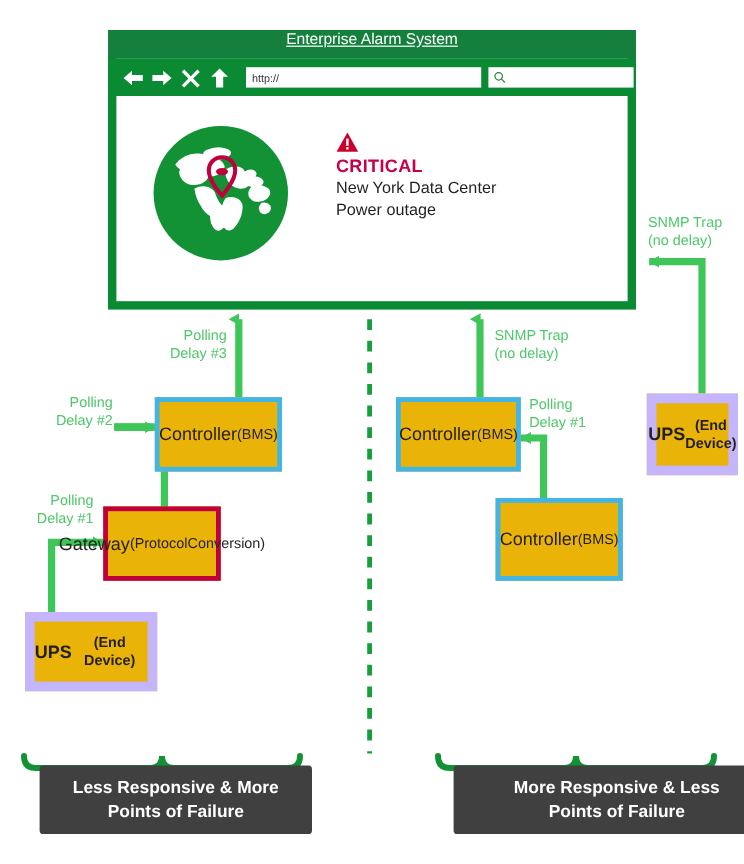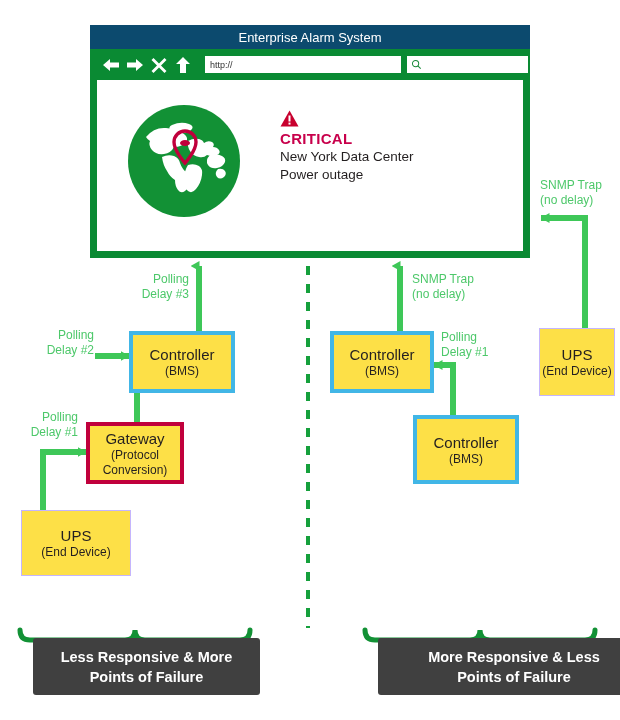--- a/index.html
+++ b/index.html
@@ -28,27 +28,27 @@
     background: #ffffff;
     border: 7px solid #0a8a33;
     box-sizing: border-box;
   }
   .browser-titlebar {
     position: absolute;
     left: 90px;
     top: 25px;
     width: 440px;
     height: 24px;
-    background: #0c4a6e;
+    background: #15803d;
     color: #ffffff;
     font-size: 13px;
     display: flex;
-    align-items: center;
     justify-content: center;
     box-sizing: border-box;
+    text-decoration: underline;
   }
   .browser-toolbar {
     position: absolute;
     left: 90px;
     top: 49px;
     width: 440px;
     height: 31px;
     background: #0a8a33;
     box-sizing: border-box;
     display: flex;
@@ -111,32 +111,32 @@
   }
   .alert-line {
     color: #231f20;
     font-size: 13.5px;
     line-height: 18px;
   }
 
   
   .nbox {
     position: absolute;
-    background: #fde047;
-    box-sizing: border-box;
-    display: flex;
-    flex-direction: column;
+    background: #eab308;
+    box-sizing: border-box;
+    display: flex;
+    flex-direction: row;
     align-items: center;
     justify-content: center;
     text-align: center;
   }
   .nbox .t1 { font-size: 15px; color: #231f20; line-height: 19px; }
   .nbox .t2 { font-size: 12px; color: #231f20; line-height: 15px; }
   .b-blue   { border: 4px solid #41b6e6; }
-  .b-orange { border: 1px solid #c4b5fd; }
+  .b-orange { border: 8px solid #c4b5fd; font-weight: bold; }
   .b-crim   { border: 4px solid #c0003c; }
 
   
   .elabel {
     position: absolute;
     color: #4dc86a;
     font-size: 12px;
     line-height: 15px;
   }
   .elabel.r { text-align: right; }

